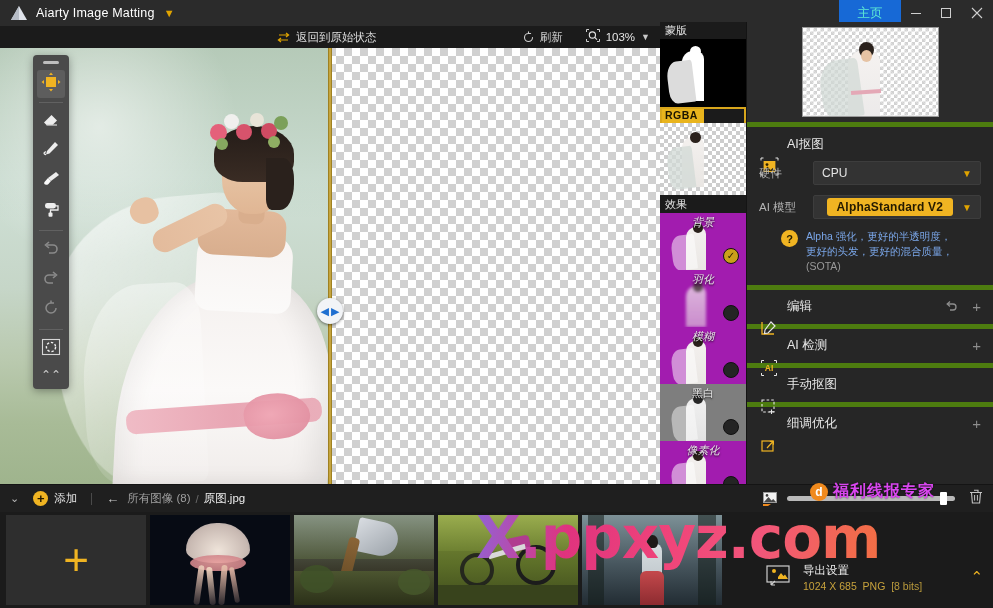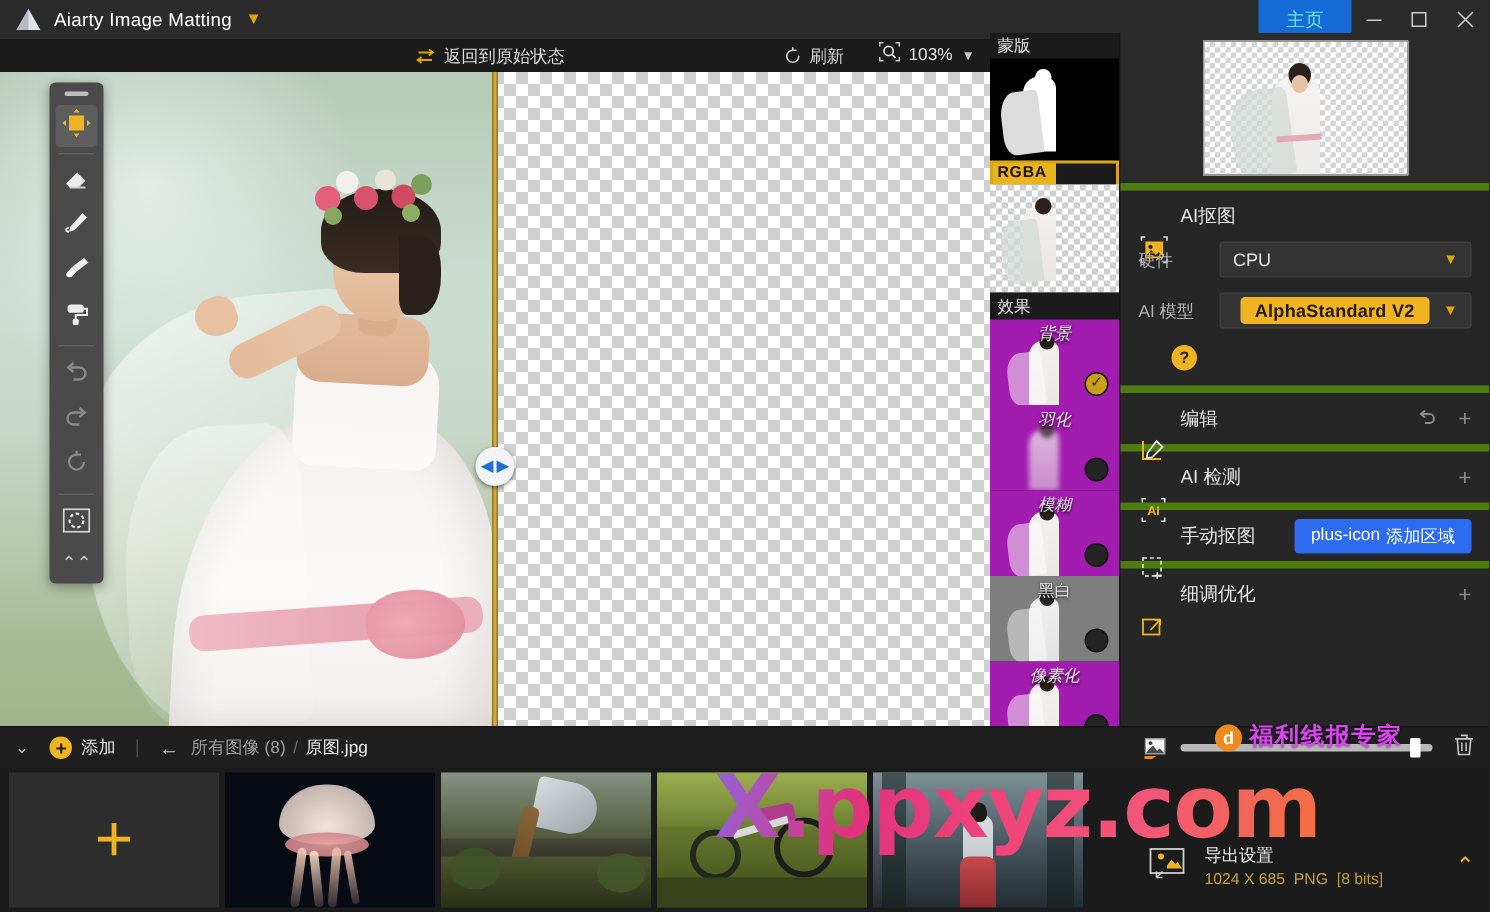--- a/index.html
+++ b/index.html
@@ -626,20 +626,24 @@
       <div class="row">
         <span class="row-lbl">AI 模型</span>
         <span class="select">
           <span class="pill">AlphaStandard V2</span>
           <span class="sc">▼</span>
         </span>
       </div>
 
       <div class="helprow">
         <span class="qmark">?</span>
+        <span class="helptext">
+          <span>Alpha 强化，更好的半透明度，</span><br>
+          <span>更好的头发，更好的混合质量，</span><span class="sota">(SOTA)</span>
+        </span>
       </div>
     </div>
 
     <div class="sec">
       <div class="sec-head">
         <span class="sec-ico">
           <svg width="18" height="18" viewBox="0 0 18 18">
             <path d="M2 2 V14 H14" stroke="#f0b422" stroke-width="1.3" fill="none"></path>
             <path d="M11 2 L15 6 L8 13 L4.5 13.5 L5 10 Z" fill="none" stroke="#e6e6e6" stroke-width="1.2"></path>
           </svg>
@@ -674,24 +678,20 @@
 
     <div class="sec">
       <div class="sec-head">
         <span class="sec-ico">
           <svg width="18" height="18" viewBox="0 0 18 18">
             <rect x="2" y="2" width="12" height="12" fill="none" stroke="#e6e6e6" stroke-width="1.1" stroke-dasharray="2.6 2"></rect>
             <path d="M11.5 11.5 V16 M9.2 13.7 H13.8" stroke="#e6e6e6" stroke-width="1.1"></path>
           </svg>
         </span>
         <span class="sec-title">手动抠图</span>
-        <span class="blue-btn">
-          <span>plus-icon</span>
-          <span>添加区域</span>
-        </span>
       </div>
     </div>
 
     <div class="sec">
       <div class="sec-head">
         <span class="sec-ico">
           <svg width="18" height="18" viewBox="0 0 18 18">
             <rect x="2" y="4" width="11" height="10" fill="none" stroke="#f0b422" stroke-width="1.2"></rect>
             <path d="M7 11 L13 4.5 M9.8 4.3 H13.4 V7.8" stroke="#f0b422" stroke-width="1.2" fill="none"></path>
           </svg>

